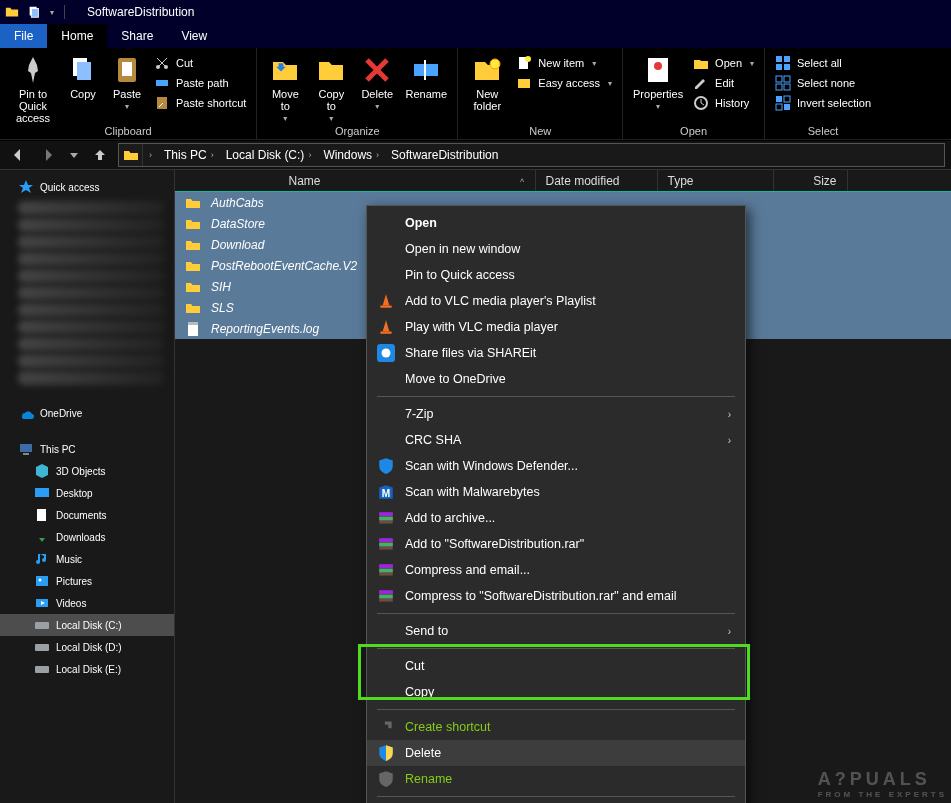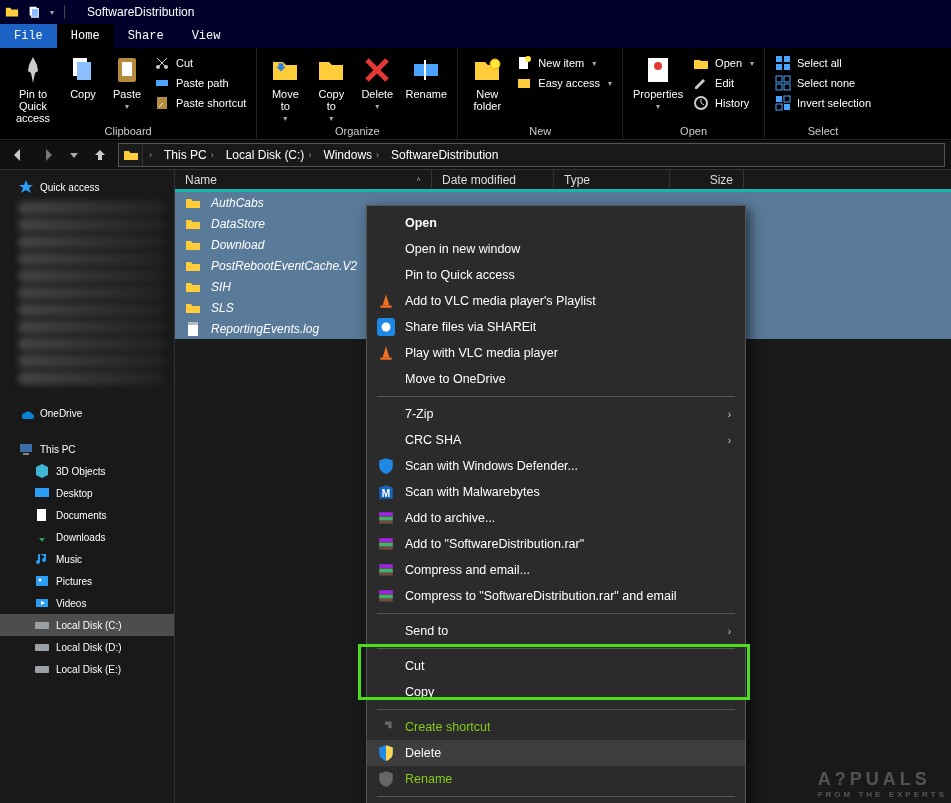--- a/index.html
+++ b/index.html
@@ -32,21 +32,20 @@
     height: 24px;
     background: #00002a;
     display: flex;
     align-items: stretch;
   }
   .menubar .tab {
     padding: 0 14px;
     display: flex; align-items: center;
     font-size: 12px;
     cursor: pointer;
-    font-family: Liberation Mono, monospace;
   }
   .menubar .file-tab {
     background: #1b62c4;
     color: #fff;
   }
   .menubar .active-tab {
     background: #000;
     color:#fff;
   }
 
@@ -140,24 +139,25 @@
 
   
   .filearea {
     flex:1;
     position:relative;
     background:#191919;
   }
   .columns {
     display:flex;
     height:22px;
-    border-bottom:3px solid #14b8a6;
+    border-bottom:1px solid #14b8a6;
     align-items:center;
     font-size:12px;
     color:#ddd;
+    justify-content:center;
   }
   .col { padding:0 10px; border-right:1px solid #333; height:100%; display:flex; align-items:center; gap:4px;}
   .col-name { width:257px; }
   .col-date { width:122px; }
   .col-type { width:116px; }
   .col-size { width:74px; justify-content:flex-end;}
   .sort-ind { font-size:8px; color:#aaa; margin-left:auto; }
   .rows { }
   .row {
     display:flex; align-items:center; height:21px; font-size:12px;
@@ -747,34 +747,34 @@
         <svg viewBox="0 0 16 16">
           <path fill="#f36f21" d="M8 2l3 10H5z"></path>
           <rect x="3" y="12" width="10" height="2" fill="#f36f21"></rect>
         </svg>
       </span>
     <span class="clabel">Add to VLC media player's Playlist</span>
   </div>
   <div class="ctx-item">
     <span class="cicon">
         <svg viewBox="0 0 16 16">
+          <path fill="#f36f21" d="M8 2l3 10H5z"></path>
+          <rect x="3" y="12" width="10" height="2" fill="#f36f21"></rect>
+        </svg>
+      </span>
+    <span class="clabel">Play with VLC media player</span>
+  </div>
+  <div class="ctx-item">
+    <span class="cicon">
+        <svg viewBox="0 0 16 16">
           <rect width="16" height="16" rx="3" fill="#1e88e5"></rect>
           <circle cx="8" cy="8" r="4" fill="#fff"></circle>
         </svg>
       </span>
     <span class="clabel">Share files via SHAREit</span>
-  </div>
-  <div class="ctx-item">
-    <span class="cicon">
-        <svg viewBox="0 0 16 16">
-          <path fill="#f36f21" d="M8 2l3 10H5z"></path>
-          <rect x="3" y="12" width="10" height="2" fill="#f36f21"></rect>
-        </svg>
-      </span>
-    <span class="clabel">Play with VLC media player</span>
   </div>
   <div class="ctx-item">
       <span class="cicon"></span>
       <span class="clabel">Move to OneDrive</span>
     </div>
   <div class="ctx-sep"></div>
   <div class="ctx-item">
       <span class="cicon"></span>
       <span class="clabel">7-Zip</span>
       <span class="carrow">›</span>

